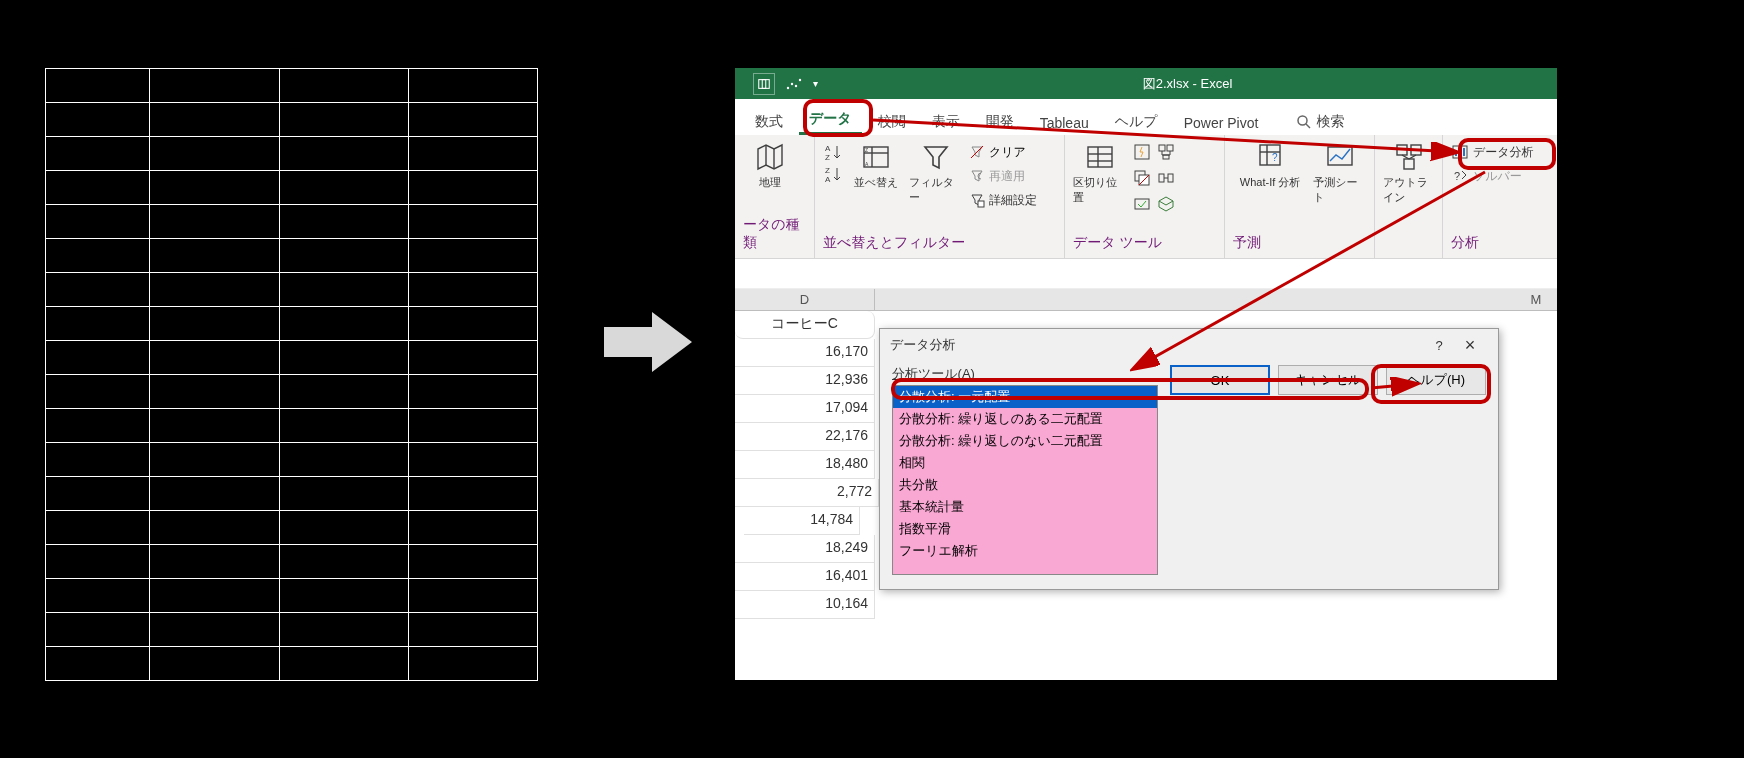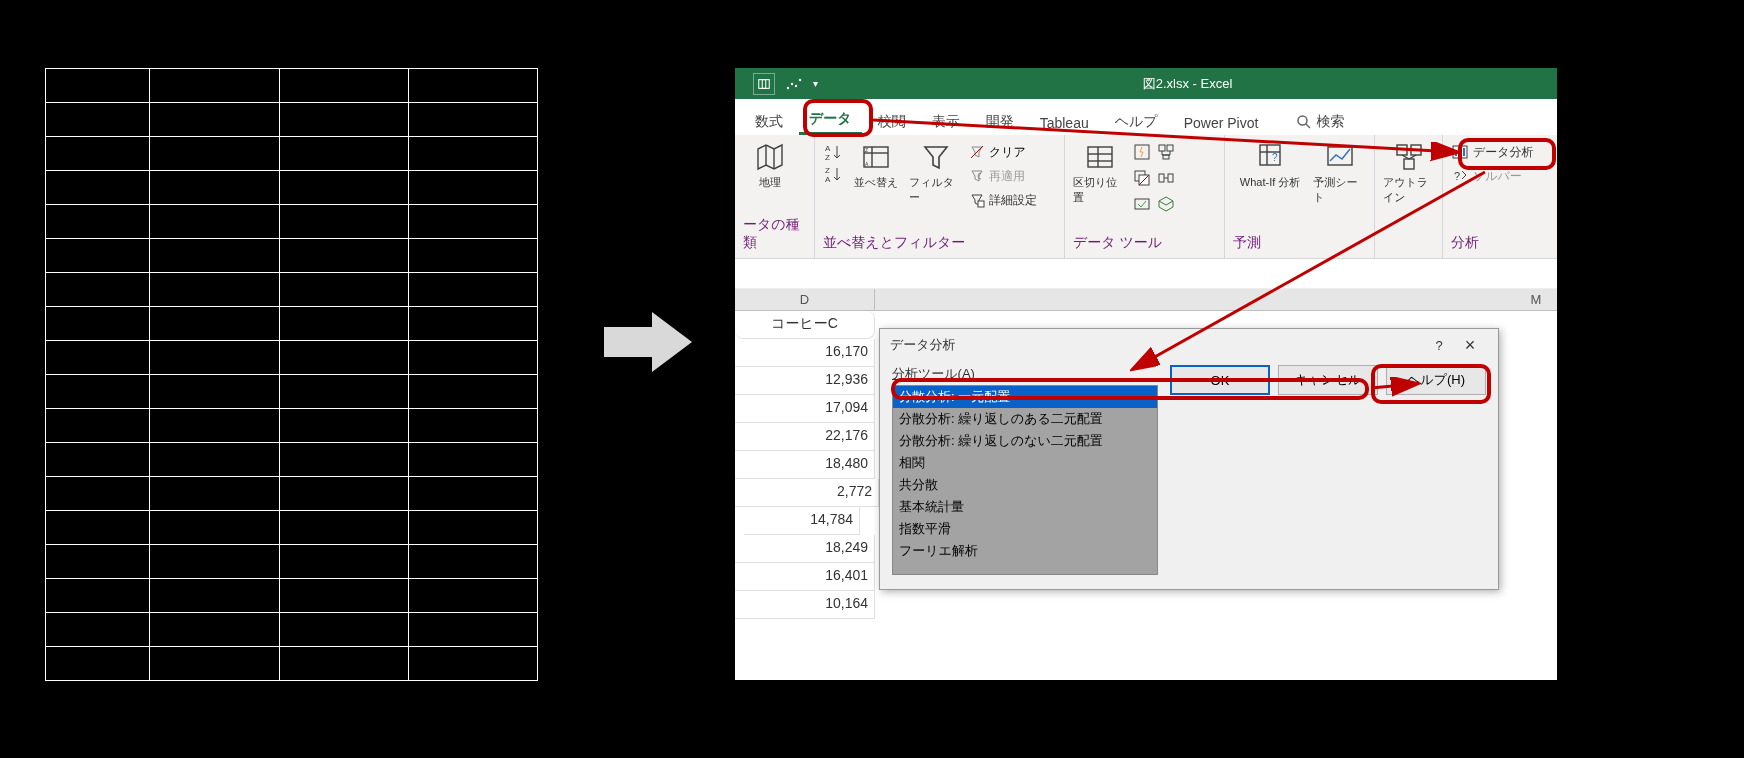--- a/index.html
+++ b/index.html
@@ -45,21 +45,21 @@
 
   
   .dialog { position:absolute; left:144px; top:260px; width:620px; background:#f0f0f0; border:1px solid #999; box-shadow:2px 2px 8px rgba(0,0,0,.3); }
   .dlg-title { display:flex; align-items:center; height:32px; padding:0 10px; font-size:13px; color:#333; }
   .dlg-title .spacer{flex:1;}
   .dlg-title .help{width:26px;text-align:center;}
   .dlg-title .close{width:36px;text-align:center;font-size:18px;}
   .dlg-body { padding:4px 12px 14px; display:flex; gap:12px; }
   .dlg-left { flex:1; }
   .dlg-label { font-size:13px; color:#333; margin-bottom:2px; text-decoration:underline; text-decoration-color:#333; }
-  .dlg-list { border:1px solid #888; background:#a3a3a3; height:190px; overflow:hidden; font-size:13px; }
+  .dlg-list { border:1px solid #888; background:#f9a8d4; height:190px; overflow:hidden; font-size:13px; }
   .dlg-item { padding:2px 6px; }
   .dlg-item.sel { background:#0a62c9; color:#fff; }
   .dlg-right { display:flex; flex-direction:row; gap:8px; }
   .dlg-btn { width:100px; height:30px; background:#e7e7e7; border:1px solid #adadad; font-size:13px; }
   .dlg-btn.primary{ border:2px solid #0a62c9; }
 
   
   .redbox { position:absolute; border:4px solid #c00000; border-radius:10px; pointer-events:none; z-index:50;}
   .redarrow { position:absolute; stroke:#c00000; fill:#c00000; z-index:49; pointer-events:none;}
 

